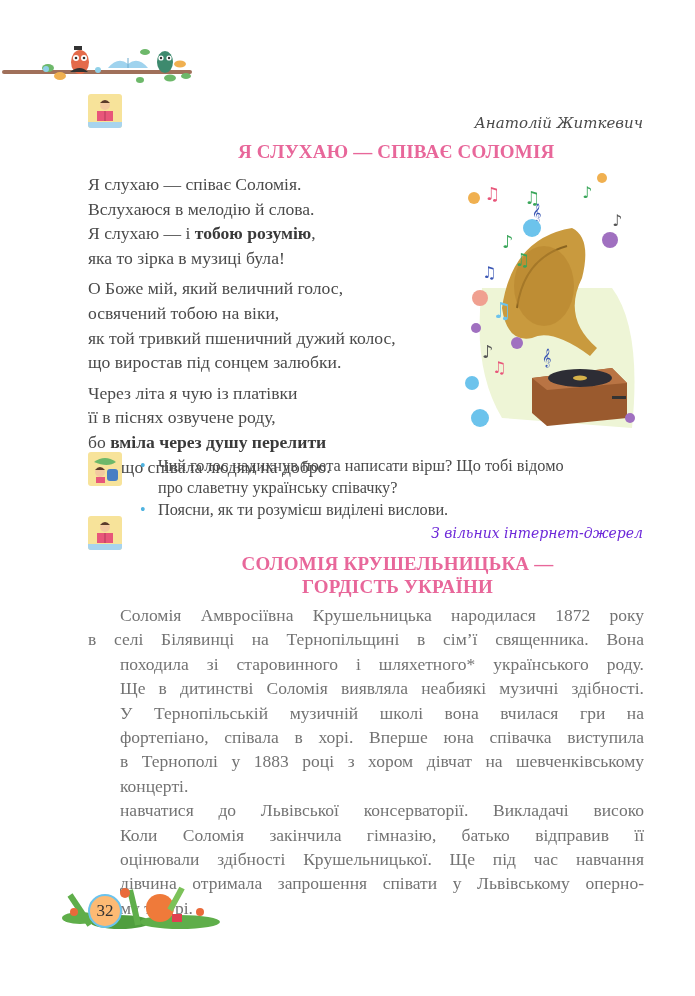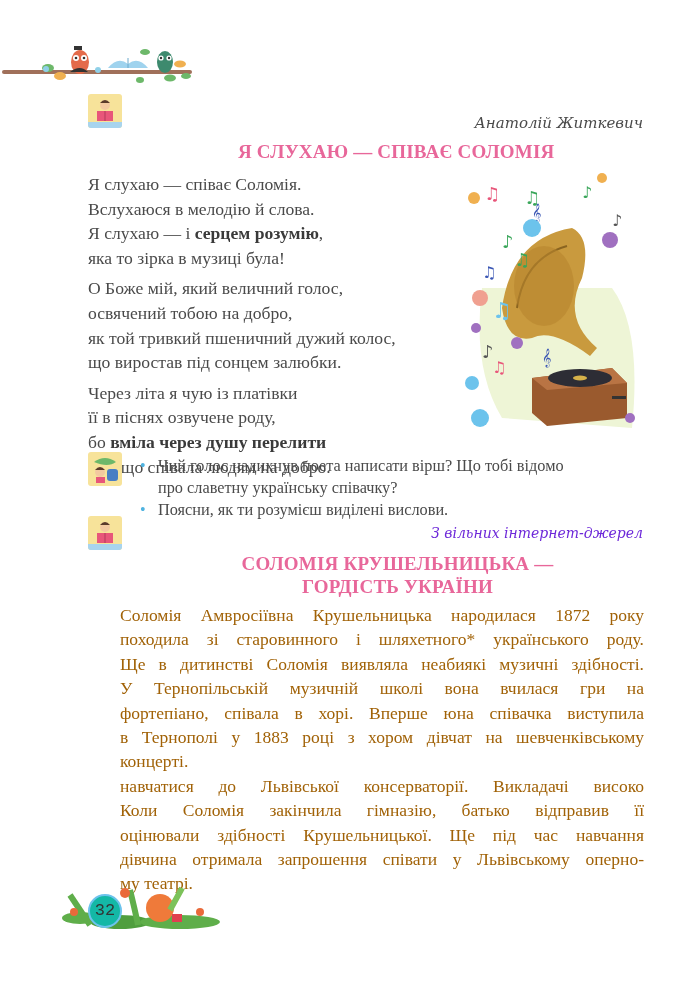--- a/index.html
+++ b/index.html
@@ -52,31 +52,31 @@
     font-family: "DejaVu Serif", serif;
   }
   .article-title {
     left: 0; width: 695px; text-align: center; top: 552px; font-size: 19px; line-height: 23px;
     padding-left: 40px; box-sizing: border-box;
   }
 
   .article {
     left: 88px; top: 603px; width: 556px;
     font-family: "Liberation Serif", "DejaVu Serif", serif;
-    font-size: 17.5px; line-height: 24.4px; color: #a16207; text-align: justify;
+    font-size: 17.5px; line-height: 24.4px; color: #737373; text-align: justify;
   }
   .article p { margin: 0; text-indent: 32px; }
   .article .ln { display: block; text-align: justify; text-align-last: justify; }
   .article .ln.last { text-align-last: left; }
 
   .footer-deco { left: 60px; top: 880px; width: 170px; height: 55px; }
   .page-num {
     left: 88px; top: 894px; width: 30px; height: 30px; border: 2px solid #6cc3ec; border-radius: 50%;
-    background: #14b8a6; text-align: center; line-height: 30px;
-    font-family: Liberation Mono, monospace; font-size: 17px; color: #333;
+    background: #fdba74; text-align: center; line-height: 30px;
+    font-family: Liberation Serif, serif; font-size: 17px; color: #333;
   }
 </style>
 </head>
 <body>
 
 <svg class="abs branch" viewBox="0 0 200 50">
   <rect x="2" y="32" width="190" height="4" rx="2" fill="#a0705a"></rect>
   <ellipse cx="48" cy="30" rx="6" ry="4" fill="#6db86a"></ellipse>
   <ellipse cx="60" cy="38" rx="6" ry="4" fill="#f0b050"></ellipse>
   <circle cx="46" cy="31" r="3" fill="#8fd0e8"></circle>
@@ -114,26 +114,26 @@
   <line x1="17" y1="17" x2="17" y2="27" stroke="#b33a5a" stroke-width="1"></line>
 </svg>
 
 <div class="abs author">Анатолій Житкевич</div>
 <div class="abs title-pink poem-title">Я СЛУХАЮ — СПІВАЄ СОЛОМІЯ</div>
 
 <div class="abs poem">
   <div class="stanza">
     <div class="line"><span>Я слухаю — співає Соломія.</span></div>
     <div class="line"><span>Вслухаюся в мелодію й слова.</span></div>
-    <div class="line"><span>Я слухаю — і </span><b>серцем розумію</b><span>,</span></div>
+    <div class="line"><span>Я слухаю — і </span><b>тобою розумію</b><span>,</span></div>
     <div class="line"><span>яка то зірка в музиці була!</span></div>
   </div>
   <div class="stanza">
     <div class="line"><span>О Боже мій, який величний голос,</span></div>
-    <div class="line"><span>освячений тобою на добро,</span></div>
+    <div class="line"><span>освячений тобою на віки,</span></div>
     <div class="line"><span>як той тривкий пшеничний дужий колос,</span></div>
     <div class="line"><span>що виростав під сонцем залюбки.</span></div>
   </div>
   <div class="stanza">
     <div class="line"><span>Через літа я чую із платівки</span></div>
     <div class="line"><span>її в піснях озвучене роду,</span></div>
     <div class="line"><span>бо </span><b>вміла через душу перелити</b><span></span></div>
     <div class="line"><span>все, що співала людям на добро.</span></div>
   </div>
 </div>
@@ -207,20 +207,21 @@
 
 <div class="abs source">З вільних інтернет-джерел</div>
 <div class="abs title-pink article-title">
   <div>СОЛОМІЯ КРУШЕЛЬНИЦЬКА —</div>
   <div>ГОРДІСТЬ УКРАЇНИ</div>
 </div>
 
 <div class="abs article">
   <p>
     <span class="ln">Соломія Амвросіївна Крушельницька народилася 1872 року</span>
+    <span class="ln" style="text-indent:0">в селі Білявинці на Тернопільщині в сім’ї священника. Вона</span>
     <span class="ln">походила зі старовинного і шляхетного* українського роду.</span>
     <span class="ln">Ще в дитинстві Соломія виявляла неабиякі музичні здібності.</span>
     <span class="ln">У Тернопільській музичній школі вона вчилася гри на</span>
     <span class="ln">фортепіано, співала в хорі. Вперше юна співачка виступила</span>
     <span class="ln">в Тернополі у 1883 році з хором дівчат на шевченківському</span>
     <span class="ln last">концерті.</span>
   </p>
   <p>
     <span class="ln">навчатися до Львівської консерваторії. Викладачі високо</span>
     <span class="ln">Коли Соломія закінчила гімназію, батько відправив її</span>

